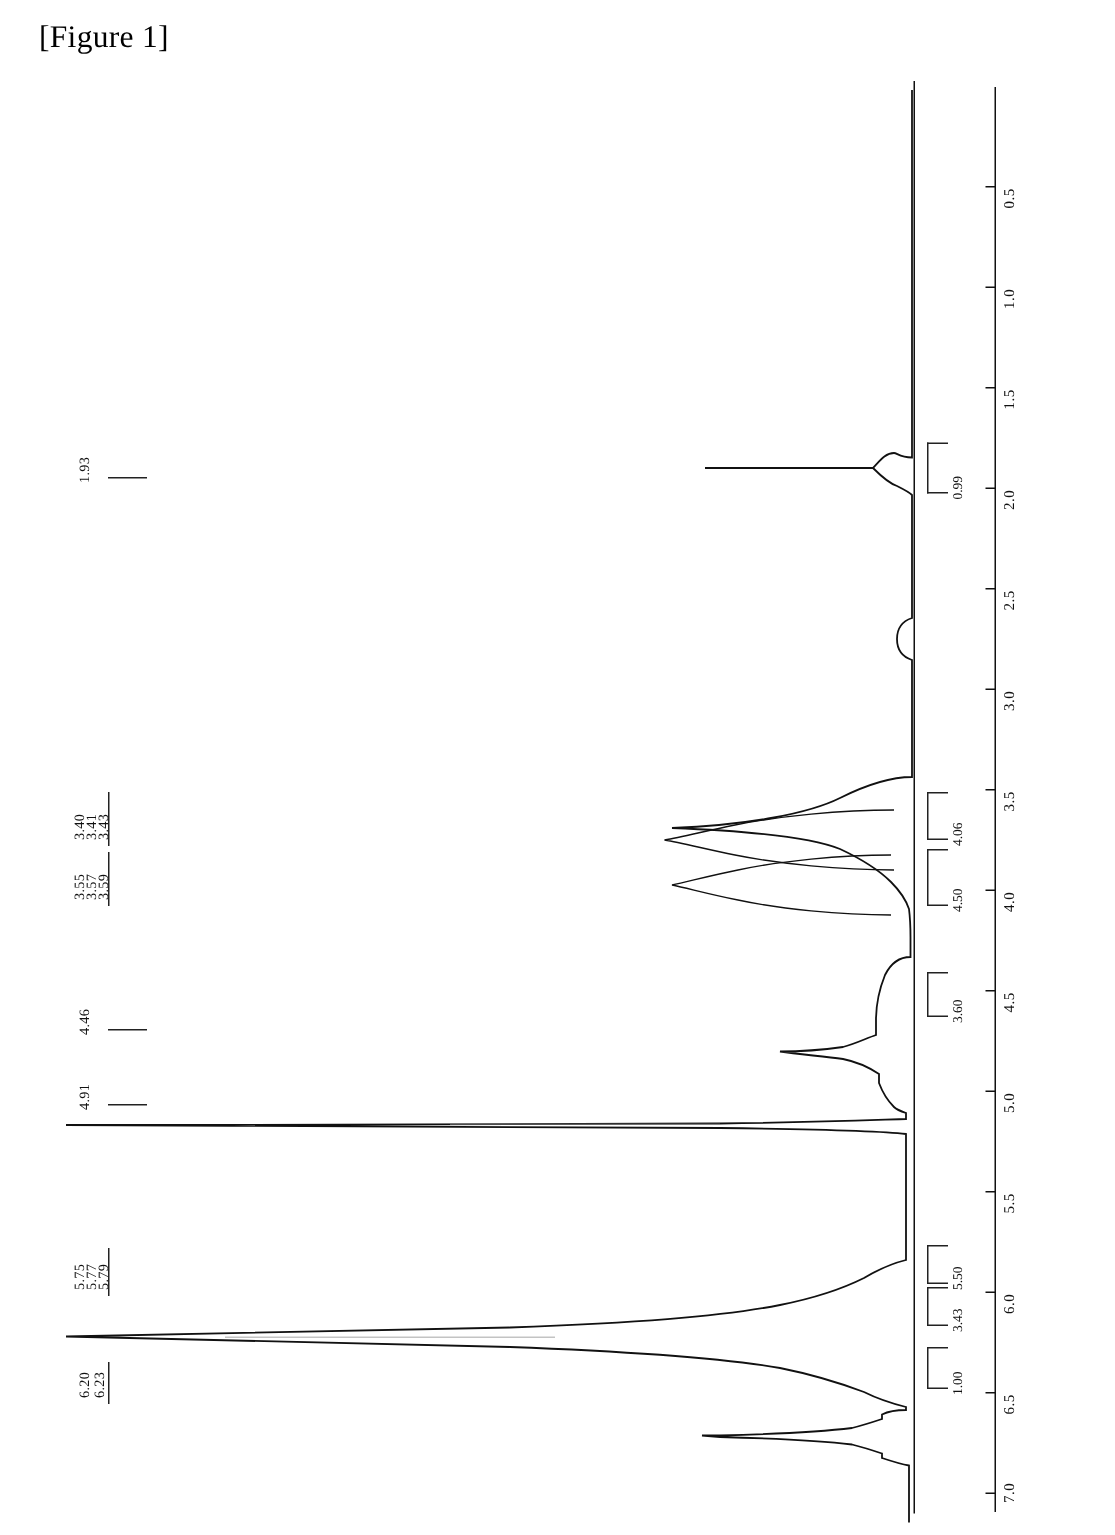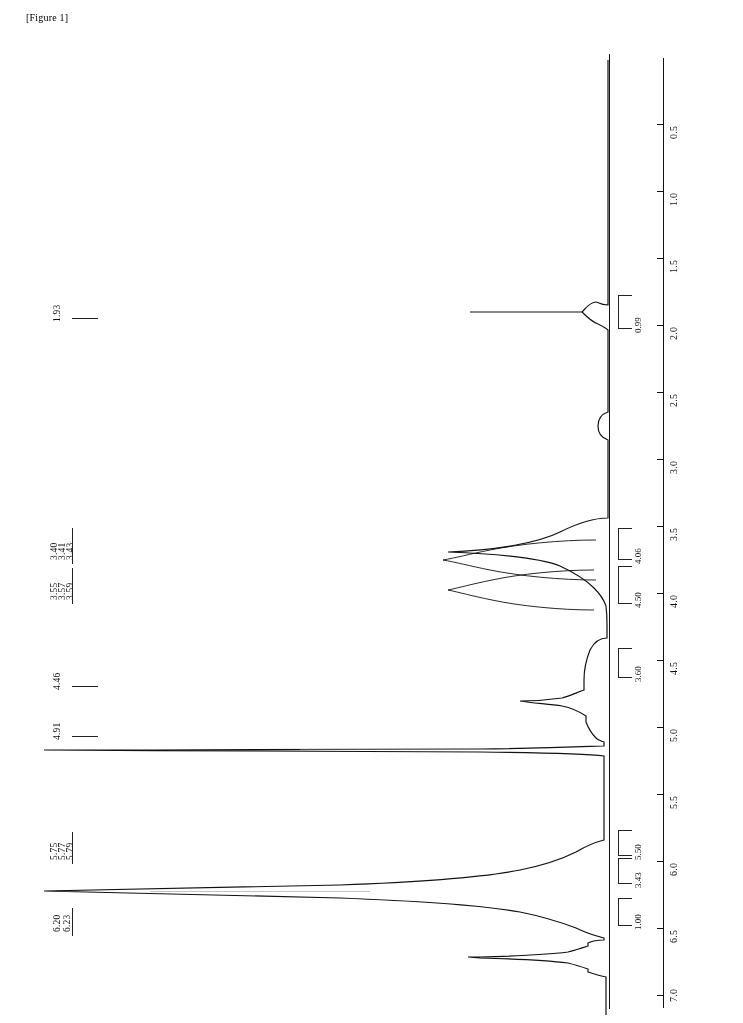--- a/index.html
+++ b/index.html
@@ -12,21 +12,21 @@
     height: 1023px;
     position: relative;
     font-family: "Liberation Serif", serif;
     color: #000000;
     overflow: hidden;
   }
   #figure-label {
     position: absolute;
     left: 26px;
     top: 12px;
-    font-size: 10px;
+    font-size: 21px;
     font-family: "Liberation Serif", serif;
     letter-spacing: 0.2px;
     white-space: nowrap;
   }
   #spectrum-area {
     position: absolute;
     left: 0;
     top: 40px;
     width: 743px;
     height: 983px;

